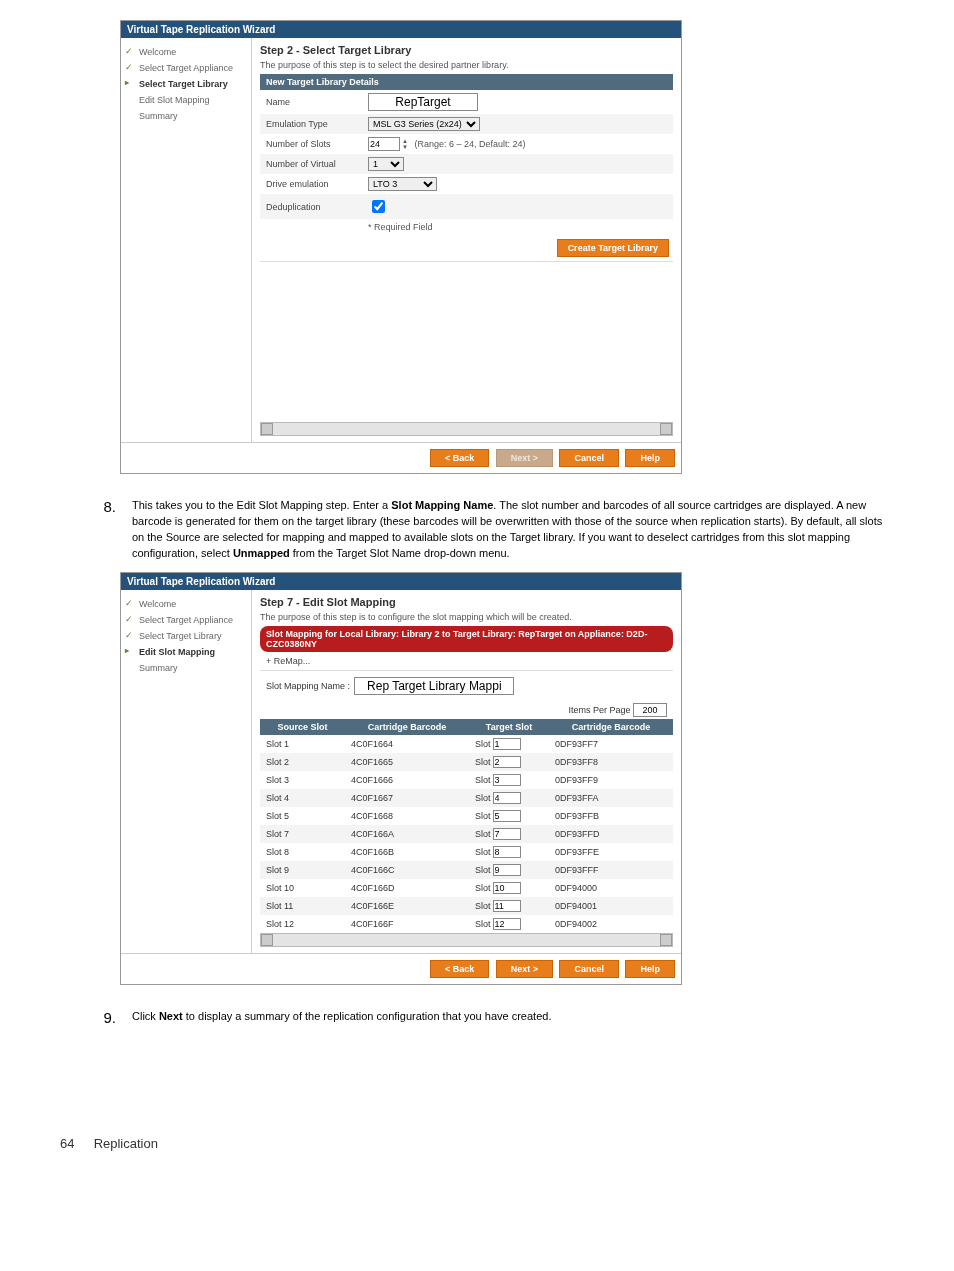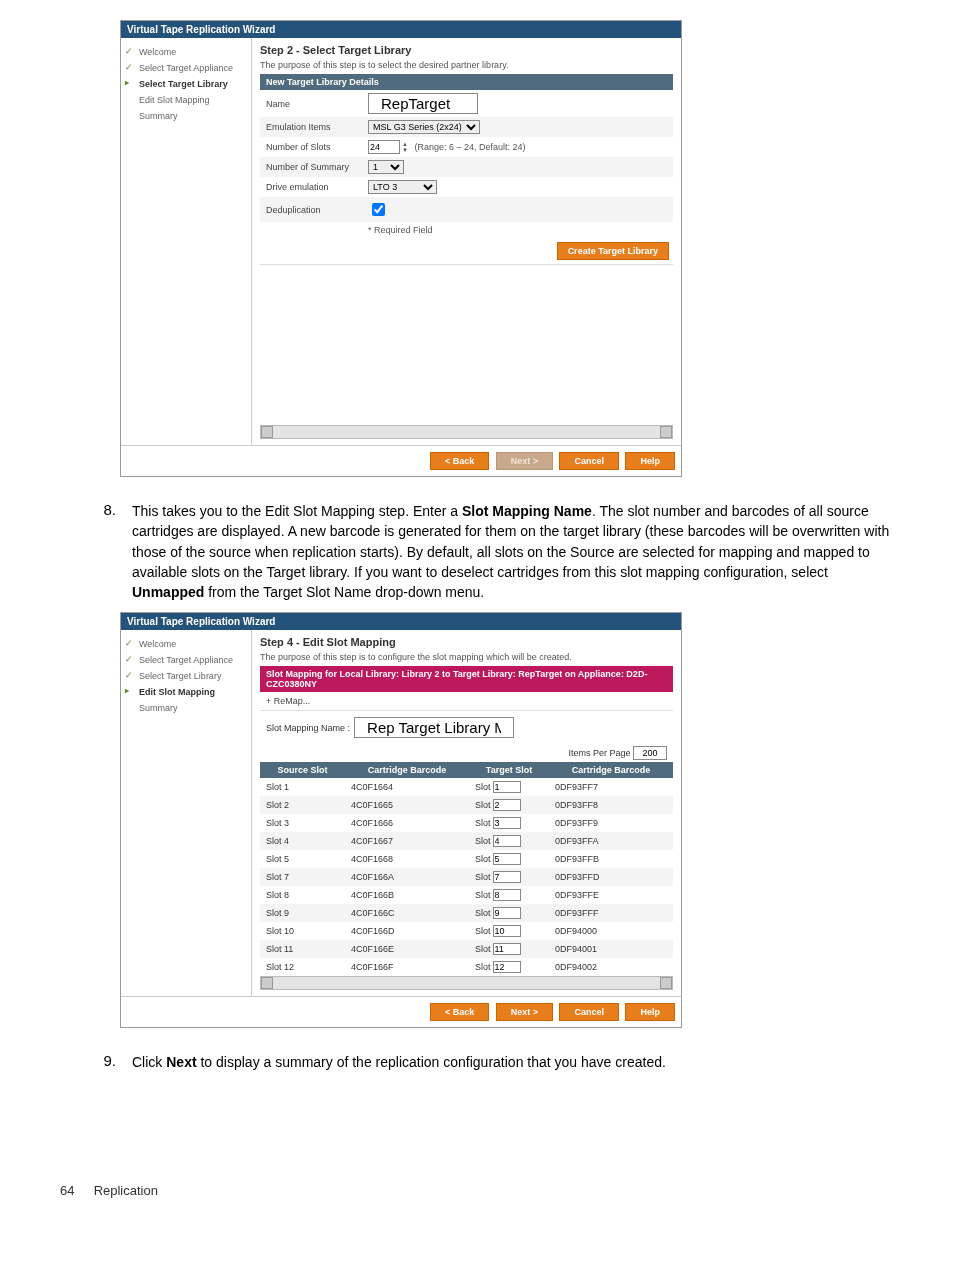--- a/index.html
+++ b/index.html
@@ -85,21 +85,22 @@
     margin-bottom: 4px;
   }
   .section-hdr {
     background: #4f6b7d;
     color: #fff;
     font-weight: bold;
     font-size: 9px;
     padding: 3px 6px;
   }
   .section-hdr.orange {
-    background: #be185d;
+    background: #b91c1c;
+    border-radius: 8px;
   }
   .form-table {
     width: 100%;
     border-collapse: collapse;
   }
   .form-table td {
     padding: 3px 6px;
     font-size: 9px;
     vertical-align: middle;
   }
@@ -107,25 +108,26 @@
     background: #fff;
   }
   .form-table tr:nth-child(even) td {
     background: #f4f4f4;
   }
   .form-table td:first-child {
     width: 90px;
     color: #444;
   }
   input[type="text"].small {
-    font-size: 15px;
+    font-size: 12px;
     padding: 1px 12px;
     border: 1px solid #888;
     width: 110px;
     box-sizing: border-box;
+    text-align: center;
   }
   select.small {
     font-size: 9px;
     padding: 0;
     border: 1px solid #888;
   }
   .rangehint {
     font-size: 9px;
     color: #555;
     margin-left: 4px;
@@ -253,21 +255,21 @@
   }
   ol.steps .num {
     width: 56px;
     text-align: right;
     font-size: 15px;
     padding-right: 16px;
     flex-shrink: 0;
   }
   ol.steps .txt {
     flex: 1;
-    font-size: 14px;
+    font-size: 11px;
     line-height: 1.45;
   }
   .page-footer {
     position: relative;
     margin-top: 110px;
     font-size: 13px;
     color: #333;
   }
   .page-footer .pnum {
     display: inline-block;
@@ -314,38 +316,38 @@
         <div class="step-head">Step 2 - Select Target Library</div>
         <div class="step-desc">The purpose of this step is to select the desired partner library.</div>
         <div class="section-hdr">New Target Library Details</div>
         <table class="form-table">
           <tbody>
               <tr>
             <td>Name</td>
             <td><input type="text" class="small" value="RepTarget" style=""></td>
           </tr>
           <tr>
-            <td>Emulation Items</td>
+            <td>Emulation Type</td>
             <td><select class="small"><option>MSL G3 Series (2x24)</option></select></td>
           </tr>
           <tr>
             <td>Number of Slots</td>
             <td>
               <span class="spin">
                 <input type="text" value="24" style="">
                 <span class="sbtns">
                       <span>▲</span>
                       <span>▼</span>
                     </span>
               </span>
               <span class="rangehint">(Range: 6 – 24, Default: 24)</span>
             </td>
           </tr>
           <tr>
-            <td>Number of Summary</td>
+            <td>Number of Virtual</td>
             <td><select class="small" style="width:36px"><option>1</option></select></td>
           </tr>
           <tr>
             <td>Drive emulation</td>
             <td><select class="small" style="width:69px"><option>LTO 3</option></select></td>
           </tr>
           <tr>
             <td>Deduplication</td>
             <td><input type="checkbox" checked="" style=""></td>
           </tr>
@@ -387,21 +389,21 @@
     <div class="wizard-title">Virtual Tape Replication Wizard</div>
     <div class="wizard-body tall">
       <div class="wiz-side">
         <div class="wiz-step"><span class="chk">✓</span><span>Welcome</span></div>
         <div class="wiz-step"><span class="chk">✓</span><span>Select Target Appliance</span></div>
         <div class="wiz-step"><span class="chk">✓</span><span>Select Target Library</span></div>
         <div class="wiz-step active"><span class="arr">▸</span><span>Edit Slot Mapping</span></div>
         <div class="wiz-step"><span>Summary</span></div>
       </div>
       <div class="wiz-main">
-        <div class="step-head">Step 4 - Edit Slot Mapping</div>
+        <div class="step-head">Step 7 - Edit Slot Mapping</div>
         <div class="step-desc">The purpose of this step is to configure the slot mapping which will be created.</div>
         <div class="section-hdr orange">Slot Mapping for Local Library: Library 2 to Target Library: RepTarget on Appliance: D2D-CZC0380NY</div>
         <div class="remap">+ ReMap...</div>
         <div class="mapname-row">
           <label>Slot Mapping Name :</label>
           <input type="text" class="small" style="width: 160px;" value="Rep Target Library Mapping">
         </div>
         <div class="ipp">
           <span>Items Per Page</span>
           <input type="text" value="200" style="">

